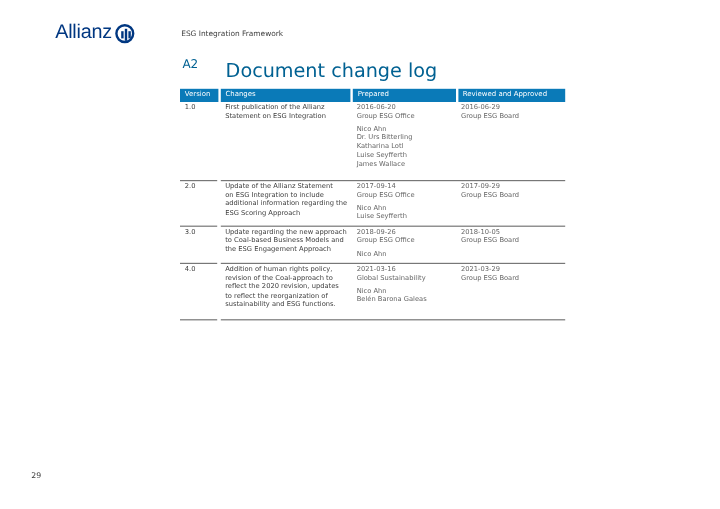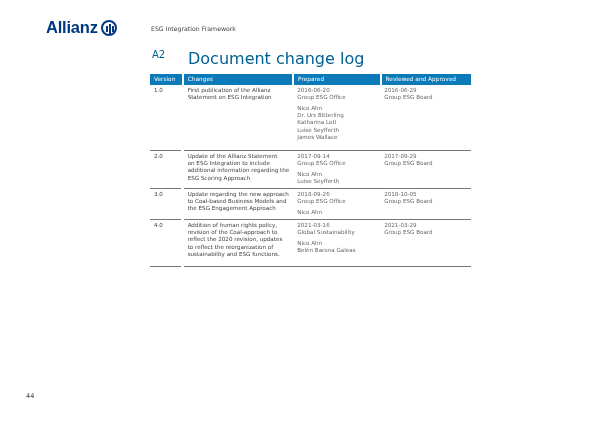--- a/index.html
+++ b/index.html
@@ -1,19 +1,19 @@
 <!DOCTYPE html>
 <html><head>
 <meta charset="utf-8">
 <style>
   html, body { margin:0; padding:0; background:#ffffff; }
   body { width:600px; height:424px; position:relative; overflow:hidden;
          font-family:"DejaVu Sans", sans-serif; color:#414141; }
   .logo { position:absolute; left:46px; top:18px; display:flex; align-items:center; gap:3px; }
-  .logo-text { font-family:"Liberation Sans", sans-serif; font-weight:bold; font-size:16.5px; color:#003781; letter-spacing:-0.2px; }
+  .logo-text { font-family:"Liberation Sans", sans-serif; font-weight:normal; font-size:16.5px; color:#003781; letter-spacing:-0.2px; }
   .logo-mark { width:16px; height:16px; border:2px solid #003781; border-radius:50%; box-sizing:border-box; position:relative; }
   .logo-mark i { position:absolute; background:#003781; width:2px; }
   .doc-title { position:absolute; left:151px; top:25px; font-size:6.2px; color:#414141; }
   .section-num { position:absolute; left:152px; top:49px; font-size:10px; color:#006192; }
   .section-title { position:absolute; left:188px; top:49px; font-size:16px; color:#006192; }
   .table { position:absolute; left:150px; top:74px; width:321px; }
   .thead { display:flex; height:11px; }
   .th { background:#0a7ab8; color:#ffffff; font-size:5.8px; line-height:11px; padding-left:4px; box-sizing:border-box; margin-right:2px; }
   .th:last-child { margin-right:0; }
   .c1 { width:32px; } .c2 { width:109px; } .c3 { width:86px; } .c4 { width:90px; }
@@ -141,13 +141,13 @@
     </div>
     <div class="cell c4 gray">
       <div>2021-03-29</div>
       <div>Group ESG Board</div>
     </div>
     <div class="rule a"></div>
     <div class="rule b"></div>
   </div>
 </div>
 
-<div class="page-num">44</div>
+<div class="page-num">29</div>
 
 </body></html>

